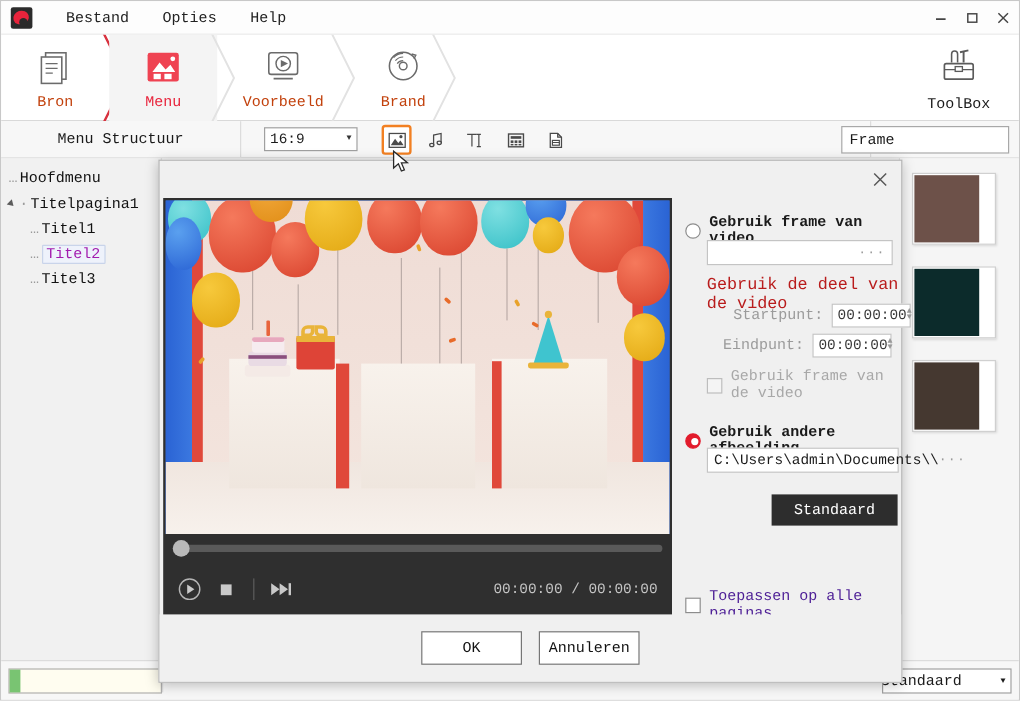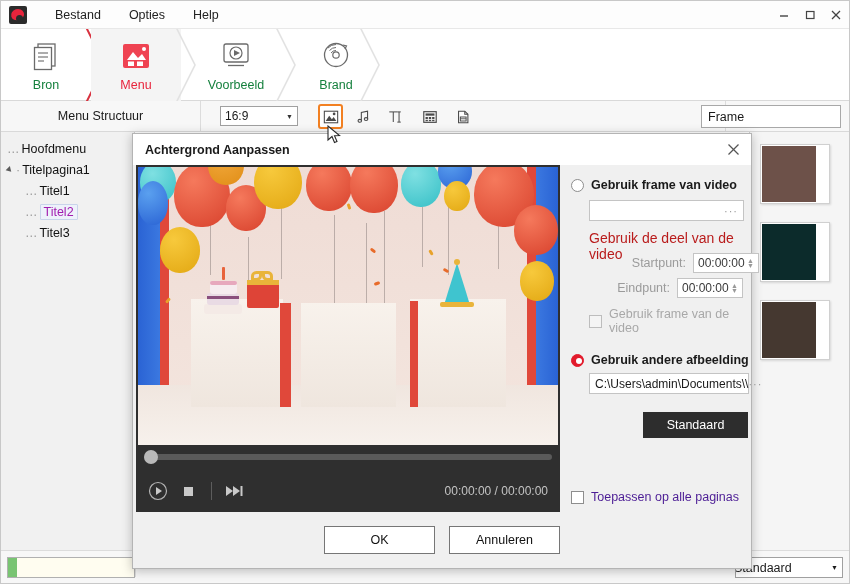--- a/index.html
+++ b/index.html
@@ -9,20 +9,21 @@
     font-size: 12px;
     color: #1a1a1a;
     overflow: hidden;
     background: #ffffff;
   }
   #app {
     position: relative;
     width: 850px; height: 584px;
     background: #ffffff;
     border: 1px solid #c8c8c8;
+    font-family: Liberation Mono, monospace;
   }
 
   
   .titlebar {
     position: absolute; left:0; top:0; width: 848px; height: 28px;
     background: #fdfdfd;
     display: flex; align-items: center;
     border-bottom: 1px solid #e8e8e8;
   }
   .app-logo {
@@ -64,21 +65,21 @@
   .steps { position: absolute; left: 0; top: 0; height: 72px; display: flex; }
   .step {
     position: relative; width: 90px; height: 72px;
     display: flex; flex-direction: column; align-items: center; justify-content: center;
     cursor: default;
   }
   .step.active { background: #f4f4f4; }
   .step .sicon {
     height: 34px; display: flex; align-items: flex-end; justify-content: center;
   }
-  .step .slabel { font-size: 12.5px; margin-top: 5px; color: #15803d; }
+  .step .slabel { font-size: 12.5px; margin-top: 5px; color: #c2410c; }
   .step.active .slabel { color: #e8243c; }
   .chev {
     position: absolute; top: 0; width: 26px; height: 72px;
     pointer-events: none;
   }
   .chev svg { display: block; }
   .toolbox {
     position: absolute; right: 8px; top: 0; width: 84px; height: 72px;
     display: flex; flex-direction: column; align-items: center; justify-content: center;
   }
@@ -262,21 +263,21 @@
     background: #2d2d2d; color: #fff; font-size: 12.5px;
     display: flex; align-items: center; justify-content: center;
   }
   .apply-row { position: absolute; left: 8px; top: 325px; display: flex; align-items: center; }
 
   .dlg-footer {
     position: absolute; left: 0; bottom: 0; width: 100%; height: 56px;
     background: #f0f0f0; display: flex; align-items: center; justify-content: center; gap: 14px;
   }
   .dlg-btn {
-    width: 111px; height: 28px; background: #fff; border: 1px solid #767676;
+    width: 84px; height: 28px; background: #fff; border: 1px solid #767676;
     display: flex; align-items: center; justify-content: center; font-size: 12.5px; color: #111;
   }
 
   
   .cursor { position: absolute; pointer-events: none; }
 
   .balloon { position: absolute; border-radius: 50% 50% 48% 48%; }
   .string { position: absolute; width: 1px; background: rgba(90,80,80,.35); }
 </style>
 </head>
@@ -384,20 +385,33 @@
         <div class="slabel">Brand</div>
       </div>
 
       <div class="chev" style="left:356px">
         <svg width="26" height="72" viewBox="0 0 26 72">
             <path d="M2 -4 L22 36 L2 76" fill="none" stroke="#e2e2e2" stroke-width="1.6"></path>
           </svg>
       </div>
     </div>
 
+    <div class="toolbox">
+      <div class="sicon">
+        <svg width="34" height="34" viewBox="0 0 34 34">
+          <rect x="5" y="16" width="24" height="13" rx="1.5" fill="#fff" stroke="#5b5b5b" stroke-width="1.4"></rect>
+          <line x1="5" y1="21" x2="29" y2="21" stroke="#5b5b5b" stroke-width="1.2"></line>
+          <rect x="14" y="18.5" width="6" height="4" fill="#fff" stroke="#5b5b5b" stroke-width="1.1"></rect>
+          <path d="M11 15 L11 8 a2.5 2.5 0 0 1 5 0 L16 15" fill="none" stroke="#5b5b5b" stroke-width="1.3"></path>
+          <line x1="21" y1="15" x2="21" y2="6" stroke="#5b5b5b" stroke-width="1.6"></line>
+          <line x1="18" y1="6.5" x2="25" y2="5" stroke="#5b5b5b" stroke-width="1.6"></line>
+        </svg>
+      </div>
+      <div class="slabel">ToolBox</div>
+    </div>
   </div>
 
   <div class="subbar">
     <div class="menu-struct-label">Menu Structuur</div>
 
     <div class="ratio-select">
       <span>16:9</span>
       <span class="caret">▼</span>
     </div>
 
@@ -496,23 +510,20 @@
       <div class="progress-fill" id="progfill" style="width: 7%;"></div>
     </div>
     <div class="bottom-select">
       <span class="bs-txt">Standaard</span>
       <span class="caret">▼</span>
     </div>
   </div>
 
   <div class="dialog">
 
-    <div class="dlg-title">
-      <span>Achtergrond Aanpassen</span>
-    </div>
     <div class="dlg-close">
       <svg width="13" height="13" viewBox="0 0 13 13">
         <line x1="1.5" y1="1.5" x2="11.5" y2="11.5" stroke="#555" stroke-width="1.2"></line>
         <line x1="11.5" y1="1.5" x2="1.5" y2="11.5" stroke="#555" stroke-width="1.2"></line>
       </svg>
     </div>
 
     <div class="preview">
       <div class="pic">
 

